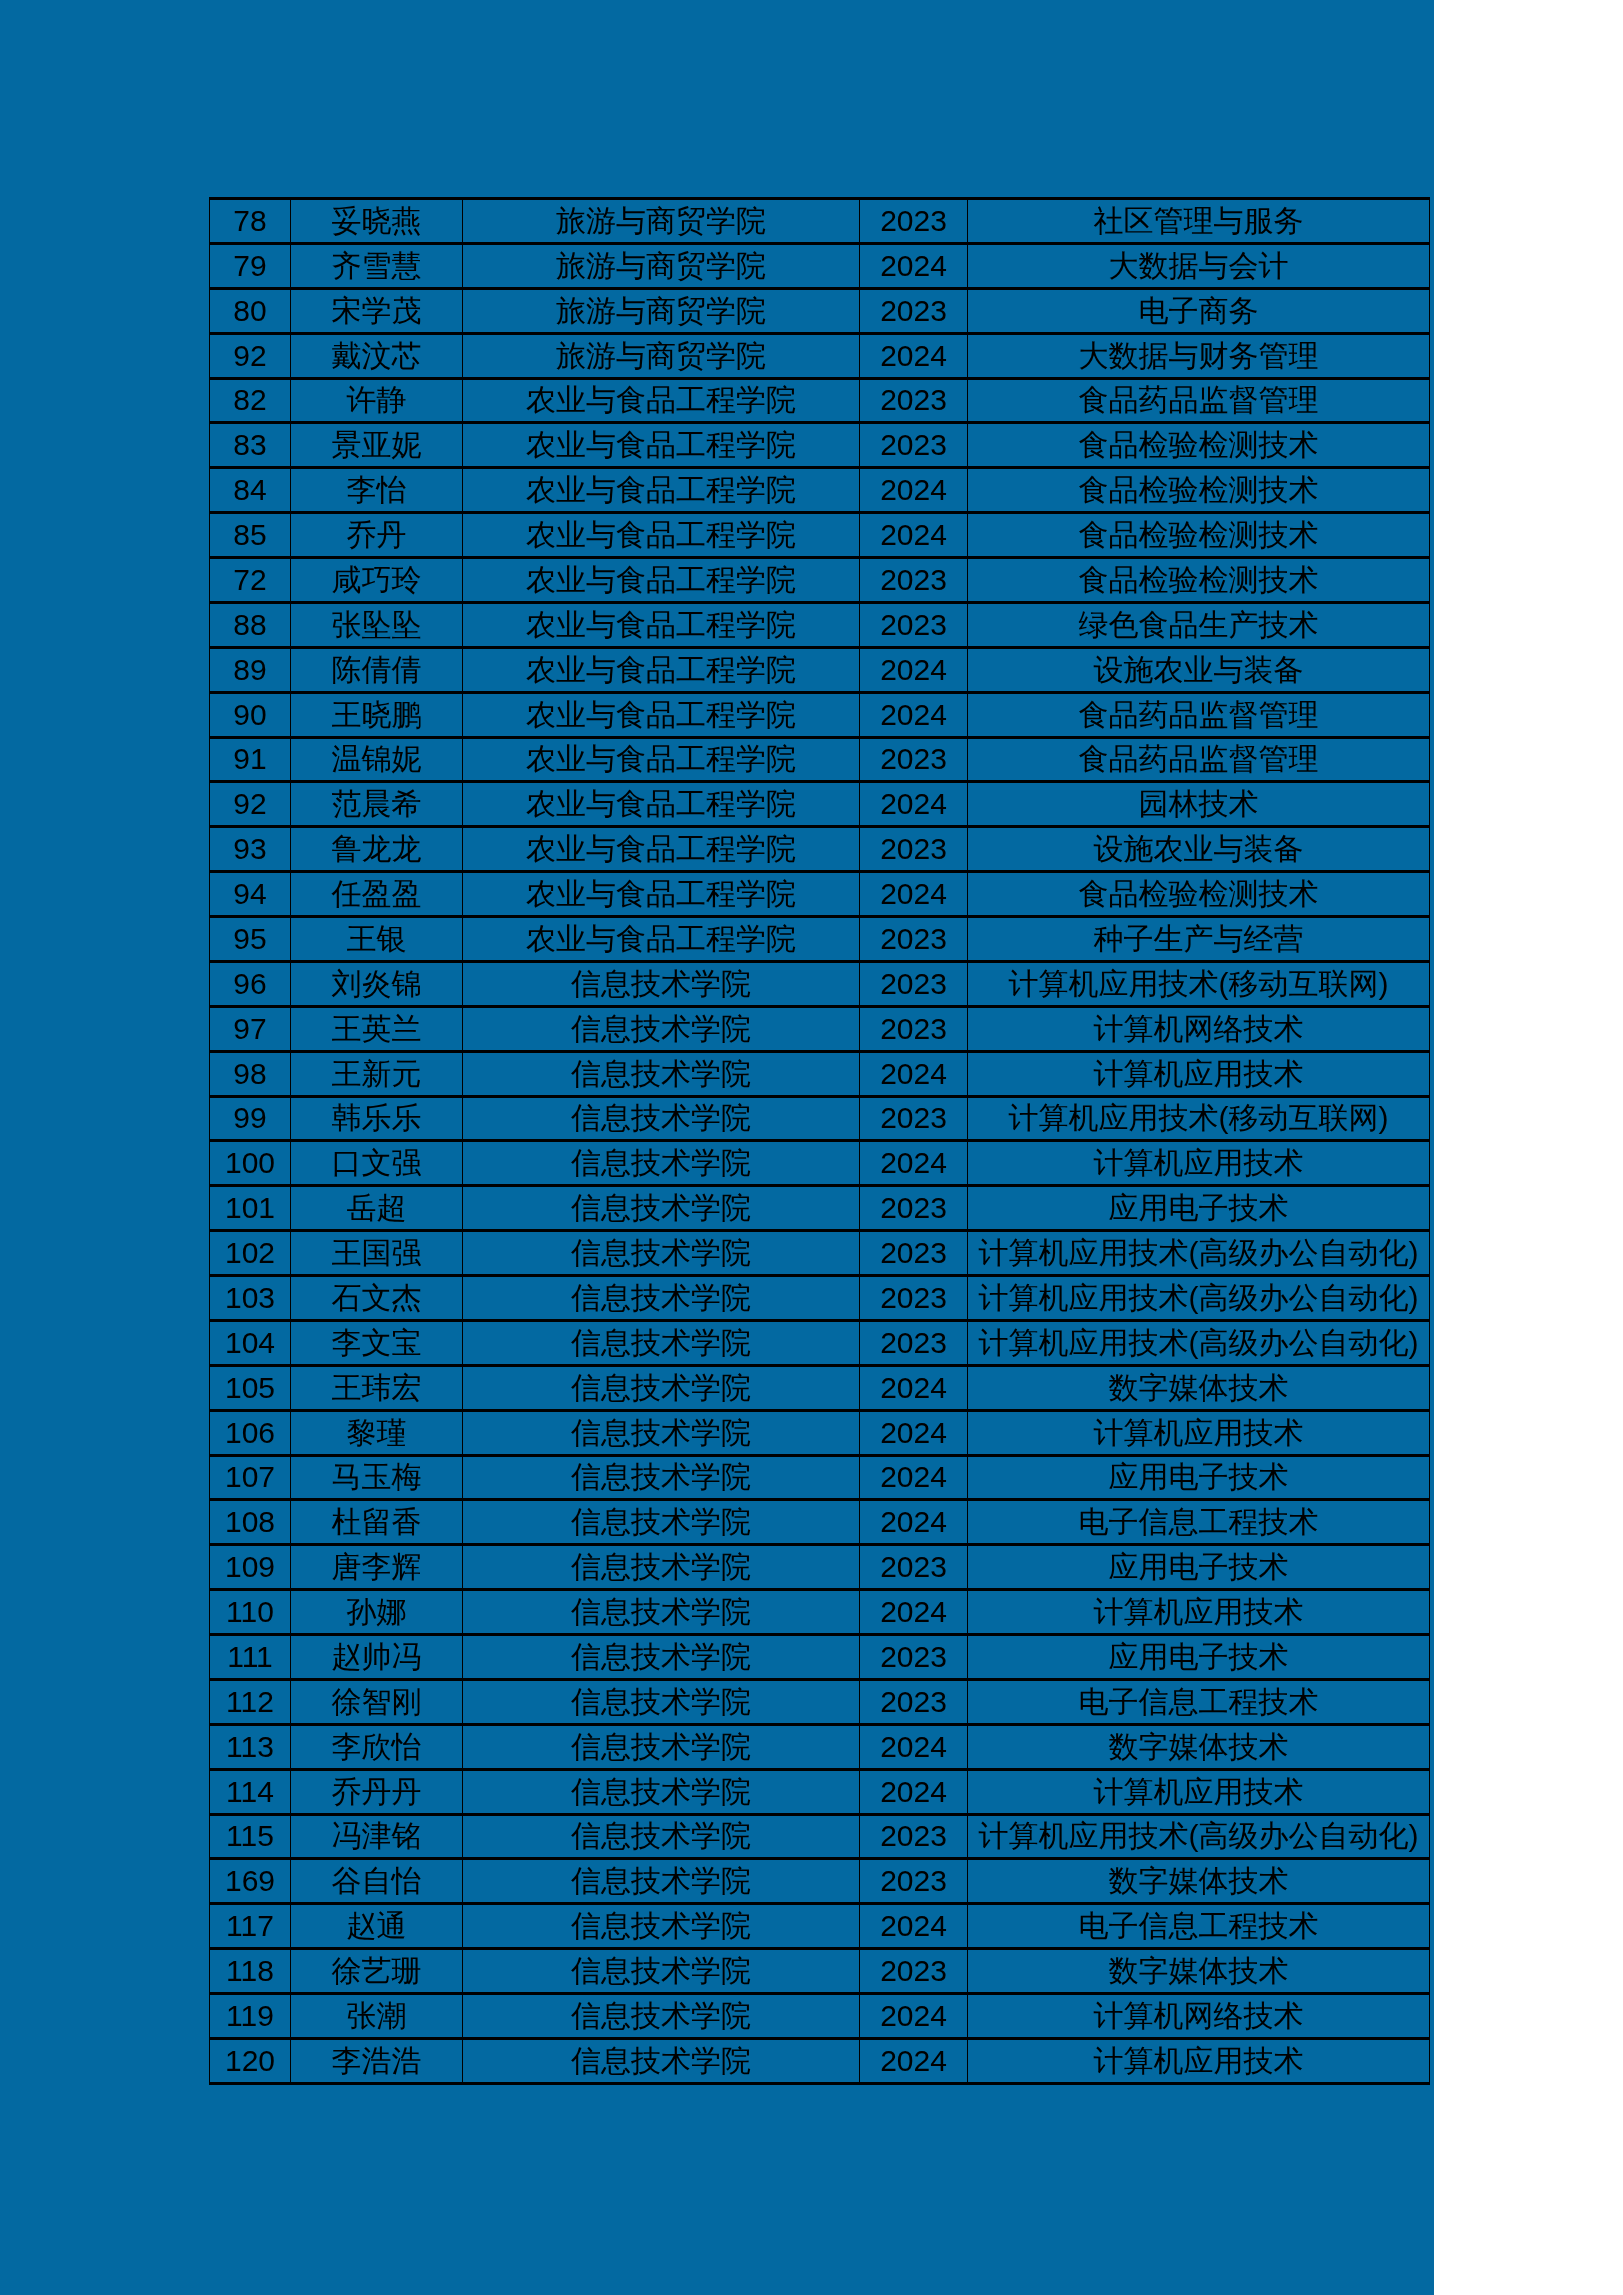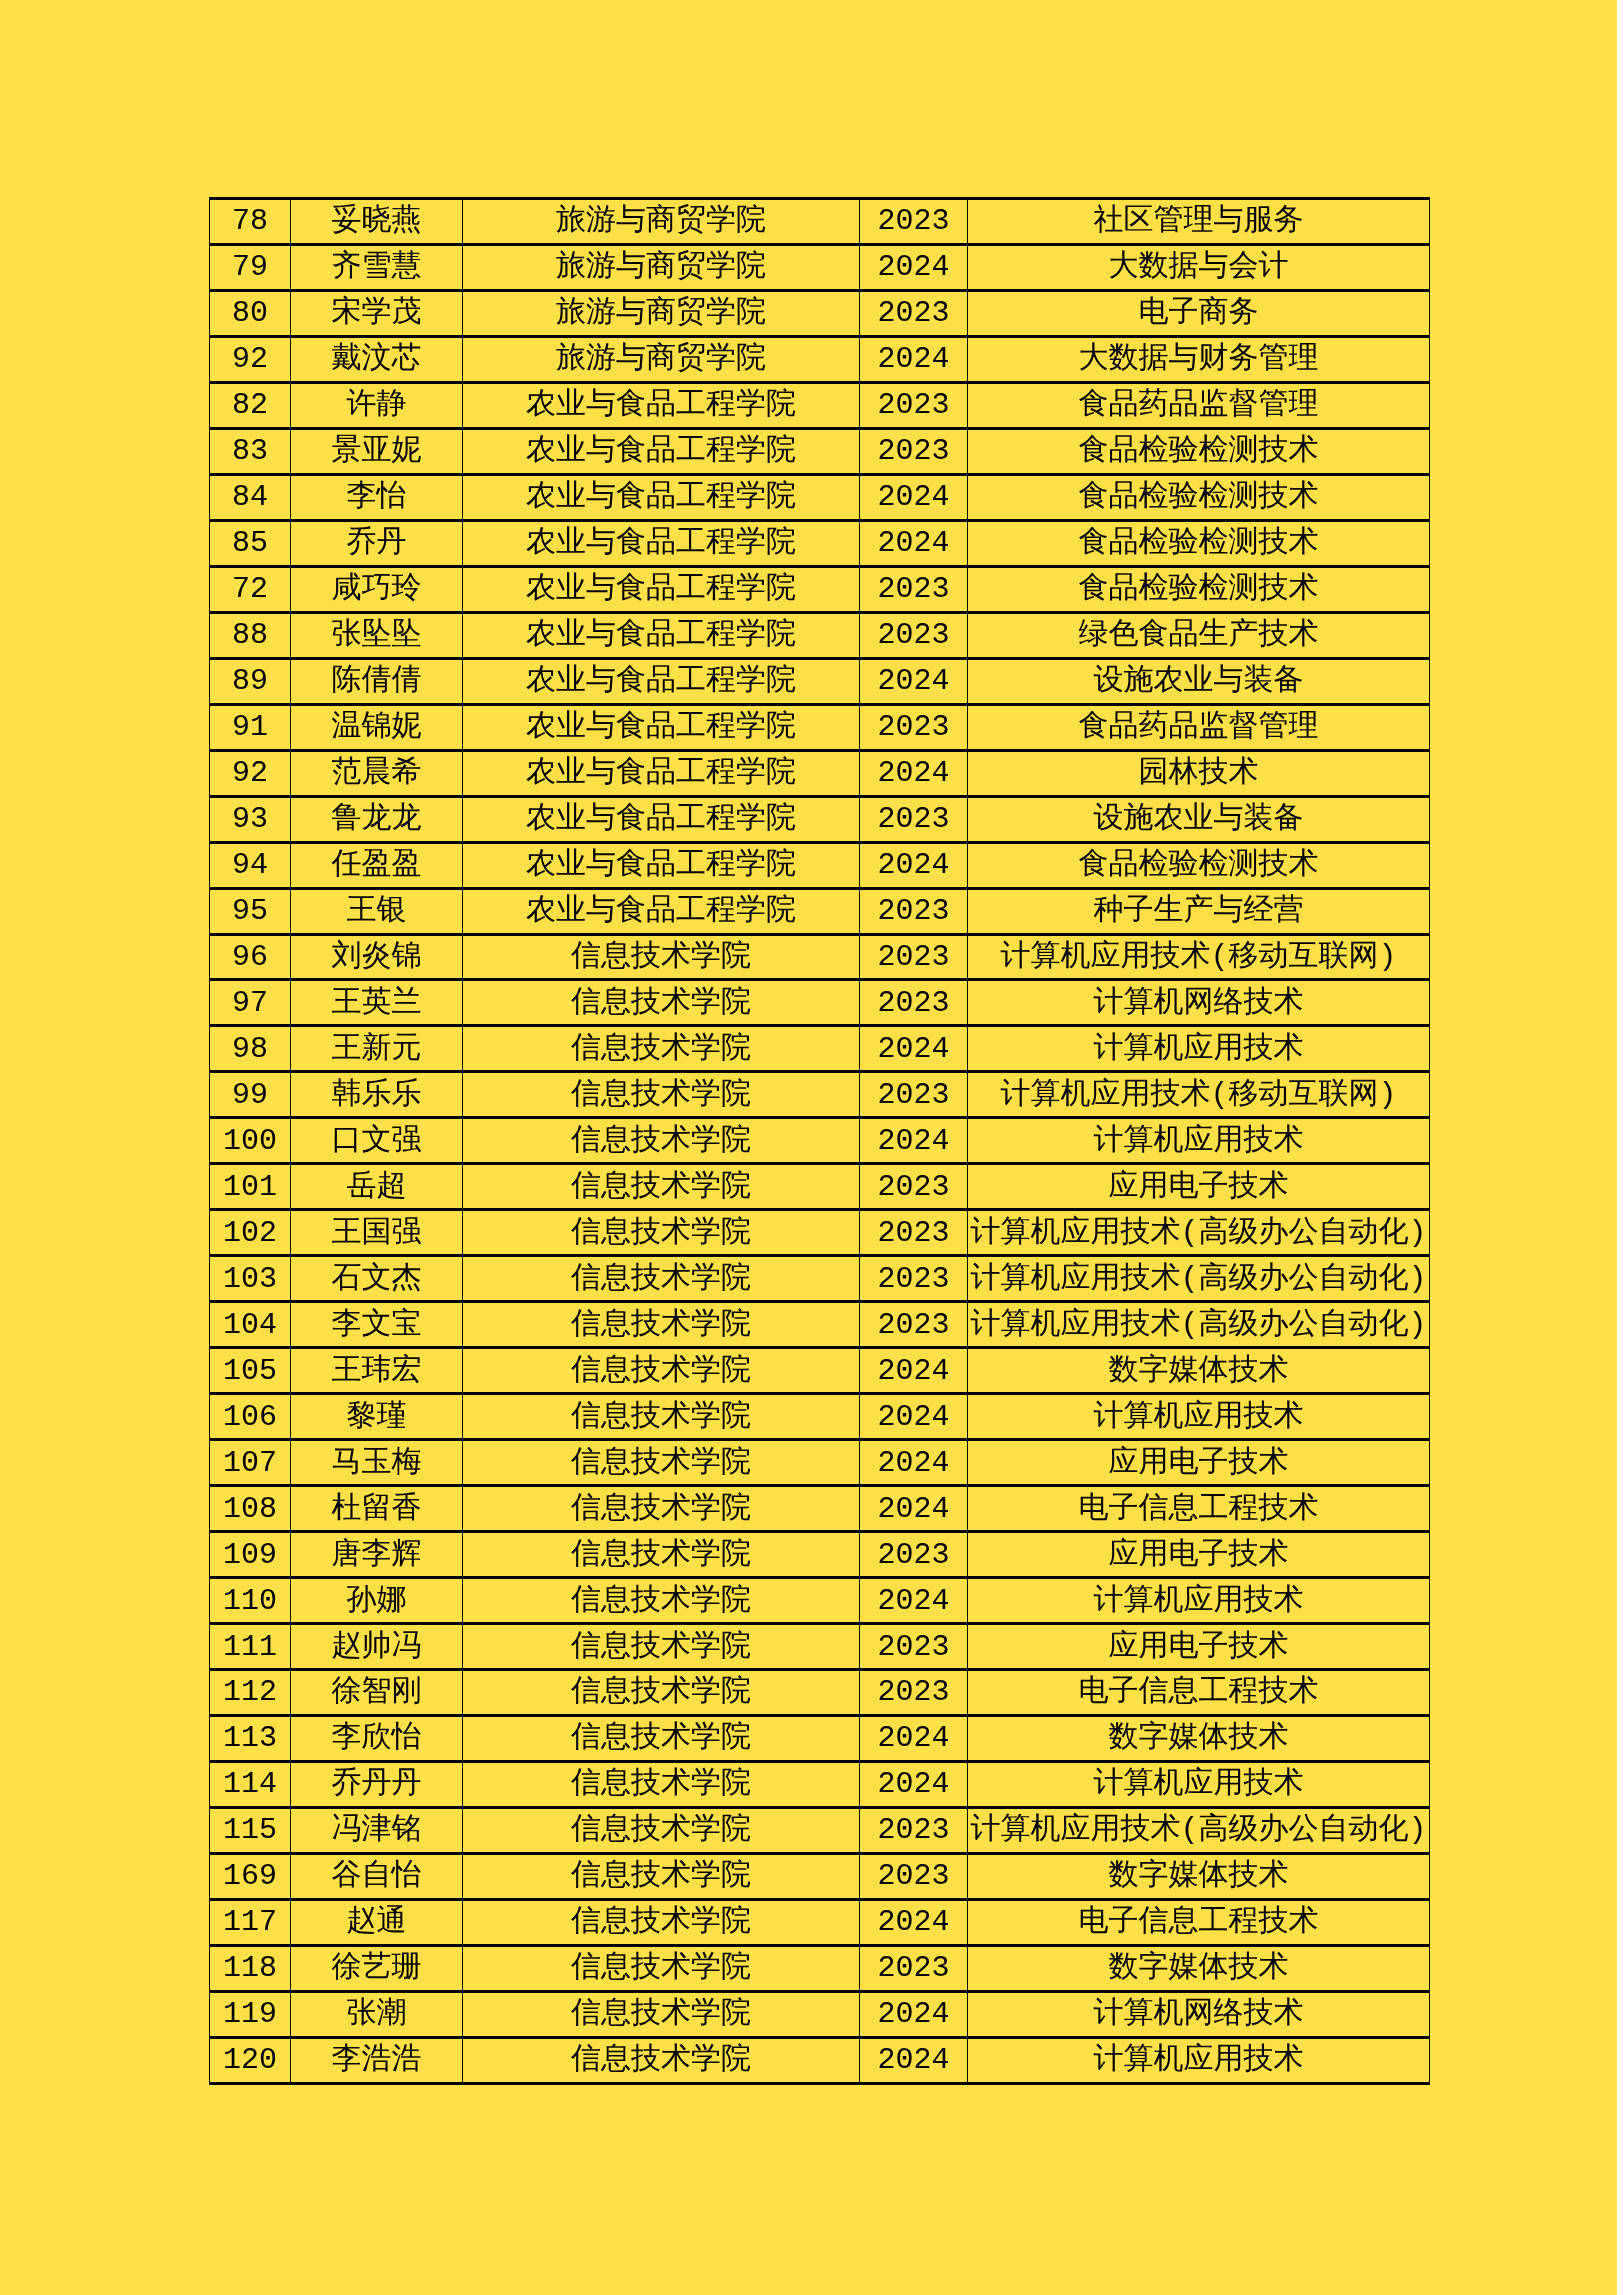--- a/index.html
+++ b/index.html
@@ -2,25 +2,25 @@
 <html style="font-size:8.2px"><head>
 <meta charset="utf-8">
 <style>
   html, body {
     margin: 0;
     padding: 0;
     background: #ffffff;
   }
   .page {
     position: relative;
-    width: 1617px;
+    width: 1434px;
     height: 2295px;
-    background: #fde047;
+    background: #0369a1;
     overflow: hidden;
-    font-family: Liberation Mono, monospace;
+    font-family: Liberation Sans, sans-serif;
     color: #000000;
   }
   table.roster {
     position: absolute;
     left: 209px;
     top: 197px;
     width: 1220px;
     height: 1888px;
     border-collapse: collapse;
     table-layout: fixed;
@@ -128,20 +128,27 @@
           <td>绿色食品生产技术</td>
         </tr>
         <tr>
           <td>89</td>
           <td>陈倩倩</td>
           <td>农业与食品工程学院</td>
           <td>2024</td>
           <td>设施农业与装备</td>
         </tr>
         <tr>
+          <td>90</td>
+          <td>王晓鹏</td>
+          <td>农业与食品工程学院</td>
+          <td>2024</td>
+          <td>食品药品监督管理</td>
+        </tr>
+        <tr>
           <td>91</td>
           <td>温锦妮</td>
           <td>农业与食品工程学院</td>
           <td>2023</td>
           <td>食品药品监督管理</td>
         </tr>
         <tr>
           <td>92</td>
           <td>范晨希</td>
           <td>农业与食品工程学院</td>

